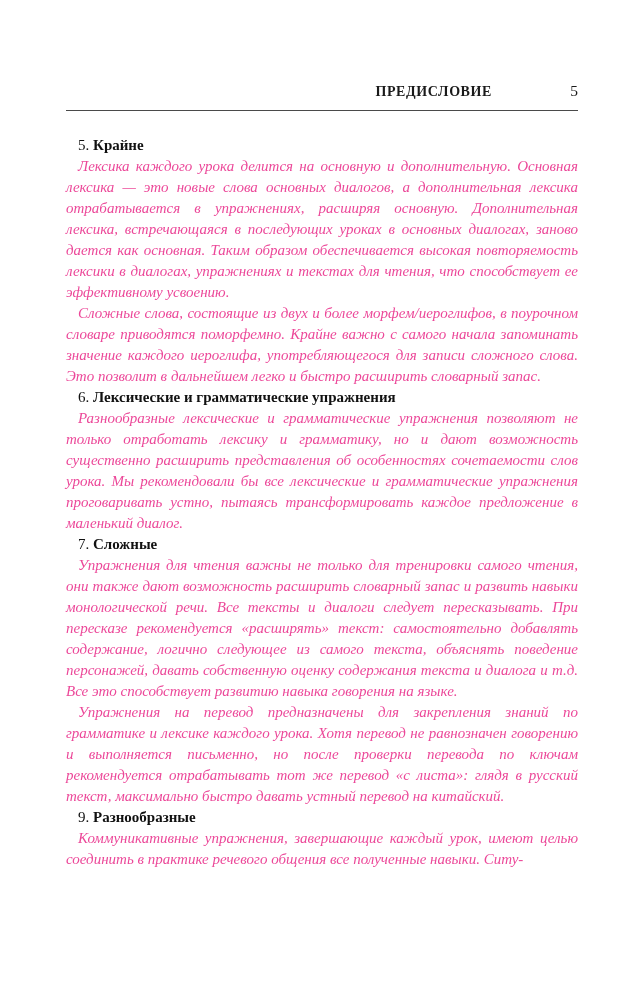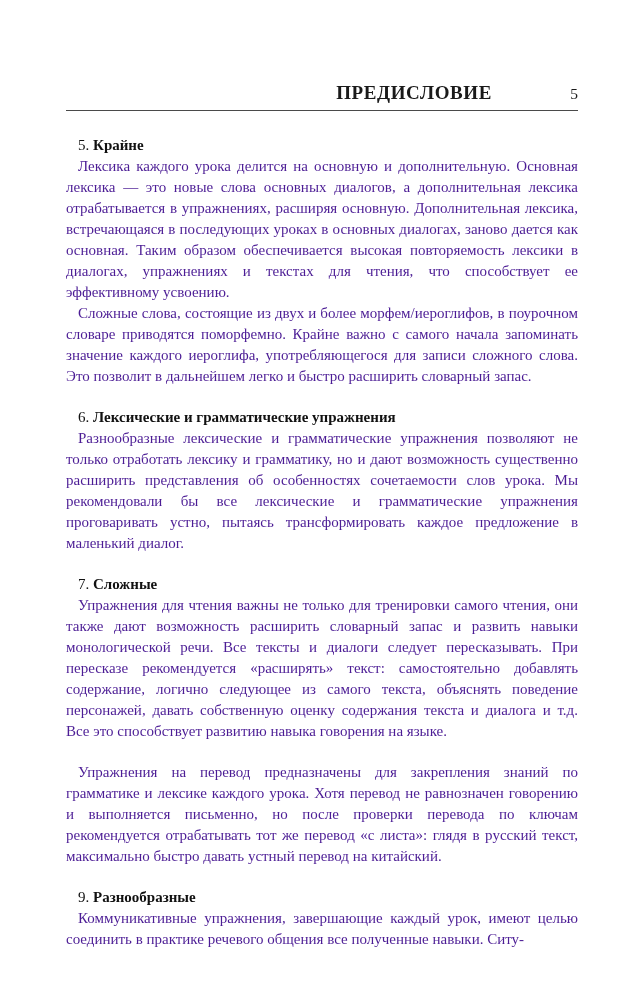--- a/index.html
+++ b/index.html
@@ -35,21 +35,21 @@
     padding-top: 82px;
     box-sizing: content-box;
   }
   .running-head-inner {
     display: flex;
     align-items: baseline;
     justify-content: flex-end;
     height: 22px;
   }
   .head-title {
-    font-size: 19px;
+    font-size: 14px;
     font-weight: bold;
     letter-spacing: 0.6px;
     color: #1a1a1a;
     margin-right: 76px;
   }
   .head-folio {
     font-size: 15.5px;
     font-weight: normal;
     color: #1a1a1a;
     min-width: 10px;
@@ -63,43 +63,43 @@
   }
 
   
   .body-block {
     padding-top: 13px;
   }
   .section {
     margin: 0;
   }
   .section + .section {
-    margin-top: 20px;
   }
   h2.section-heading {
     font-size: 15px;
     font-weight: bold;
     line-height: 21px;
     margin: 0 0 0 0;
     padding-left: 12px;
     color: #111111;
     white-space: nowrap;
   }
   h2.section-heading .sec-num {
     font-weight: normal;
   }
   p.para {
     font-size: 15px;
     line-height: 21px;
     margin: 0;
     text-align: justify;
     text-justify: inter-word;
     text-indent: 12px;
-    color: #4c1d95;
+    color: #ec4899;
     hyphens: manual;
+    font-style: italic;
   }
   p.para + p.para {
     margin-top: 0;
   }
 </style>
 </head>
 <body>
 
 <div class="page">
   <div class="content">

